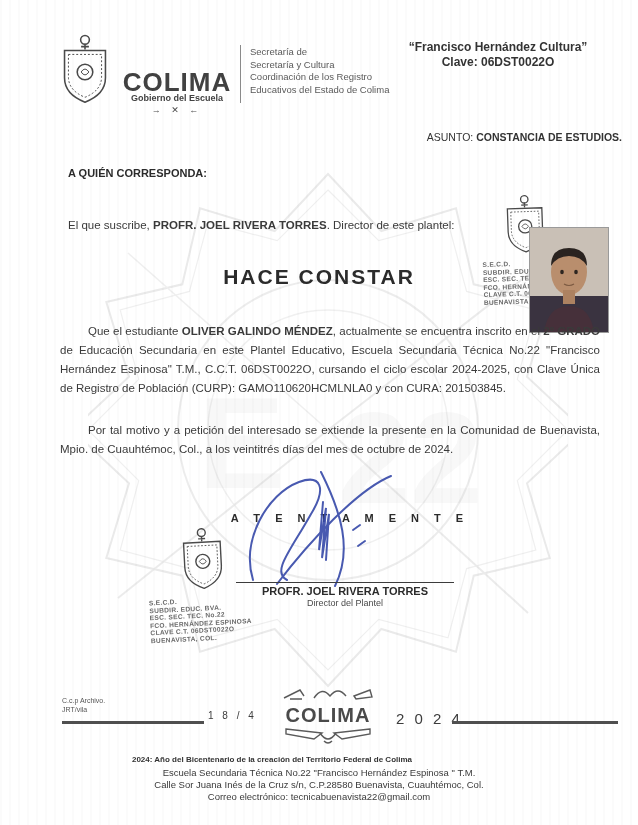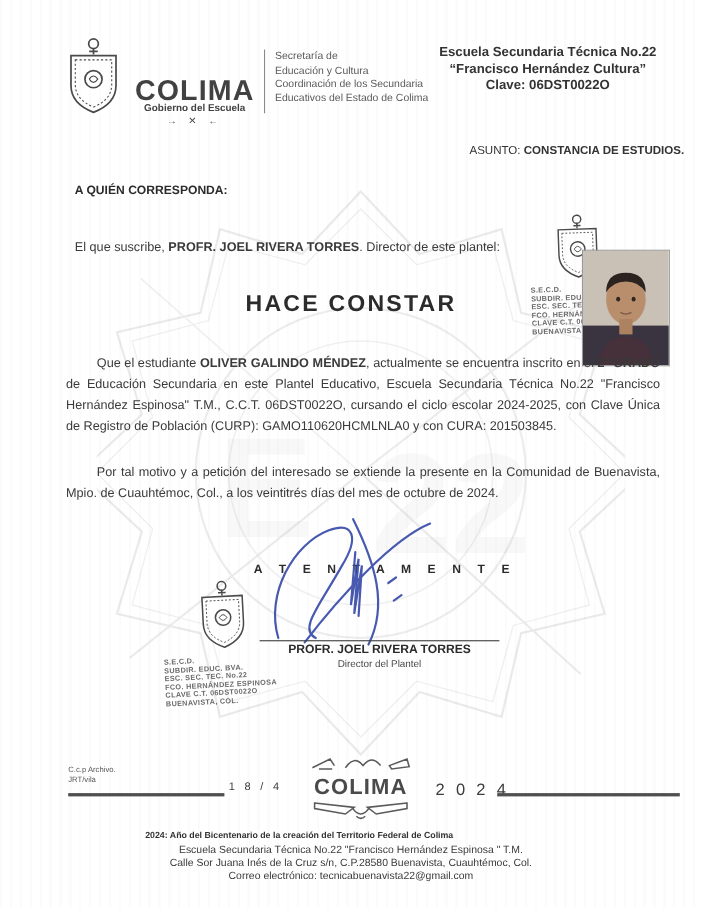--- a/index.html
+++ b/index.html
@@ -94,27 +94,26 @@
 <div class="abs hdr-wordmark">
   <div class="hdr-brand">COLIMA</div>
   <div class="hdr-brand-sub">Gobierno del Escuela</div>
   <div class="hdr-orn">→ ✕ ←</div>
 </div>
 
 <div class="abs hdr-divider"></div>
 
 <div class="abs hdr-secretaria">
   <div>Secretaría de</div>
-  <div>Educación y Cultura</div>
-  <div>Coordinación de los Secundaria</div>
+  <div>Secretaría y Cultura</div>
+  <div>Coordinación de los Registro</div>
   <div>Educativos del Estado de Colima</div>
 </div>
 
 <div class="abs hdr-school">
-  <div>Escuela Secundaria Técnica No.22</div>
   <div>“Francisco Hernández Cultura”</div>
   <div>Clave: 06DST0022O</div>
 </div>
 
 <div class="abs subject">
   <span>ASUNTO: </span><b>CONSTANCIA DE ESTUDIOS.</b>
 </div>
 
 <div class="abs salutation">A QUIÉN CORRESPONDA:</div>
 

